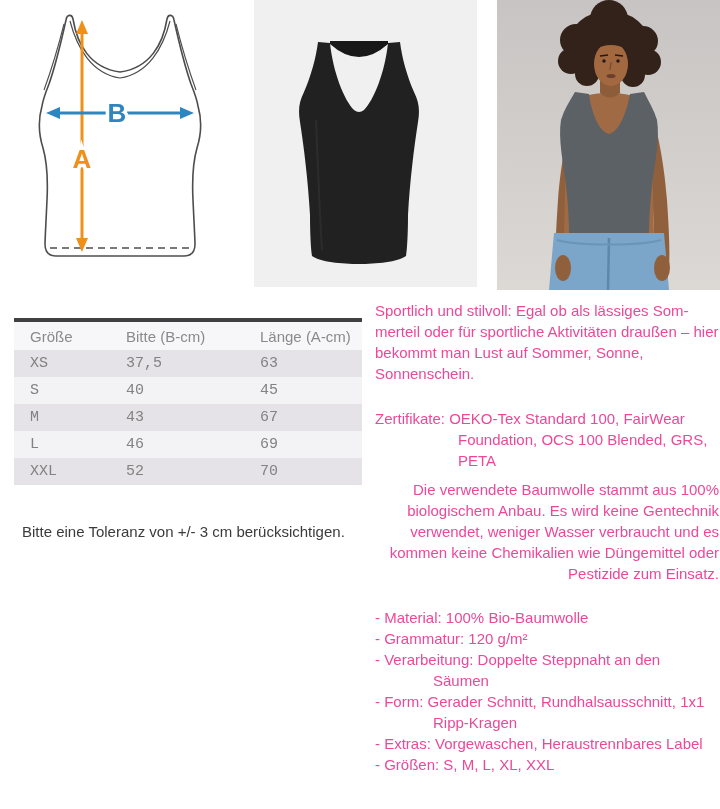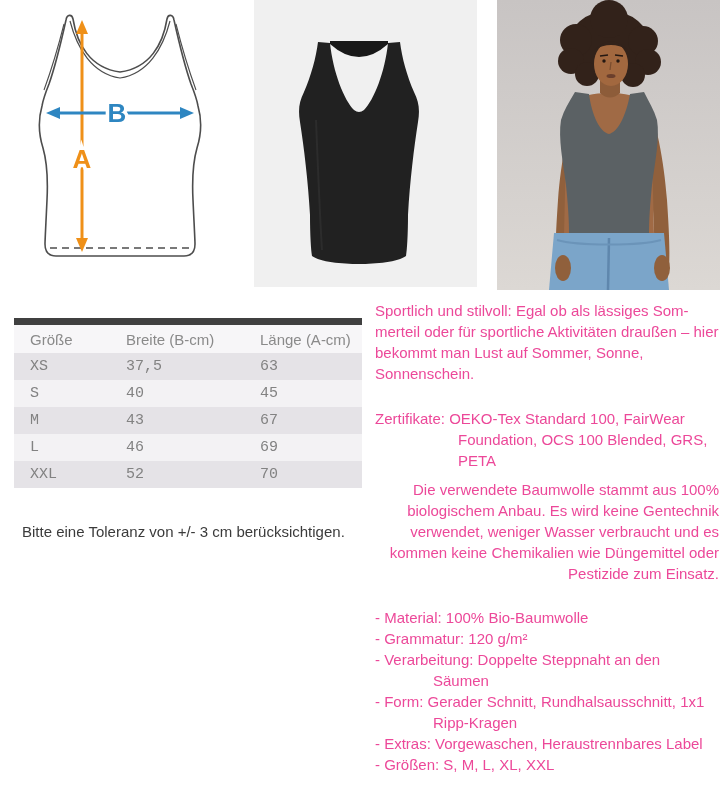--- a/index.html
+++ b/index.html
@@ -21,21 +21,21 @@
   .size-table{
     left:14px; top:318px; width:348px;
     border-collapse:collapse; table-layout:fixed;
     font-size:15px; line-height:1;
   }
   .size-table col.c1{width:96px;}
   .size-table col.c2{width:134px;}
   .size-table col.c3{width:118px;}
   .size-table th{
     height:28px; text-align:left; font-weight:normal; color:#8a8a8a;
-    padding:0 0 0 16px; background:#f7f6f8; border-top:7px solid #404040;
+    padding:0 0 0 16px; background:#f7f6f8; border-top:4px solid #404040;
   }
   .size-table td{
     height:27px; color:#828282; padding:0 0 0 16px;font-family:Liberation Mono, monospace;
   }
   .size-table tbody tr:nth-child(odd) td{background:#e5e3e7;}
   .size-table tbody tr:nth-child(even) td{background:#f3f2f4;}
 
   .note{
     left:22px; top:521px; width:356px;
     font-size:15px; line-height:21px; color:#3b3b3b; white-space:nowrap;
@@ -161,21 +161,21 @@
 
   <table class="abs size-table">
     <colgroup>
         <col class="c1">
         <col class="c2">
         <col class="c3">
       </colgroup>
     <thead>
       <tr>
         <th>Größe</th>
-        <th>Breite (B-cm)</th>
+        <th>Bitte (B-cm)</th>
         <th>Länge (A-cm)</th>
       </tr>
     </thead>
     <tbody>
       <tr>
         <td>XS</td>
         <td>37,5</td>
         <td>63</td>
       </tr>
       <tr>

